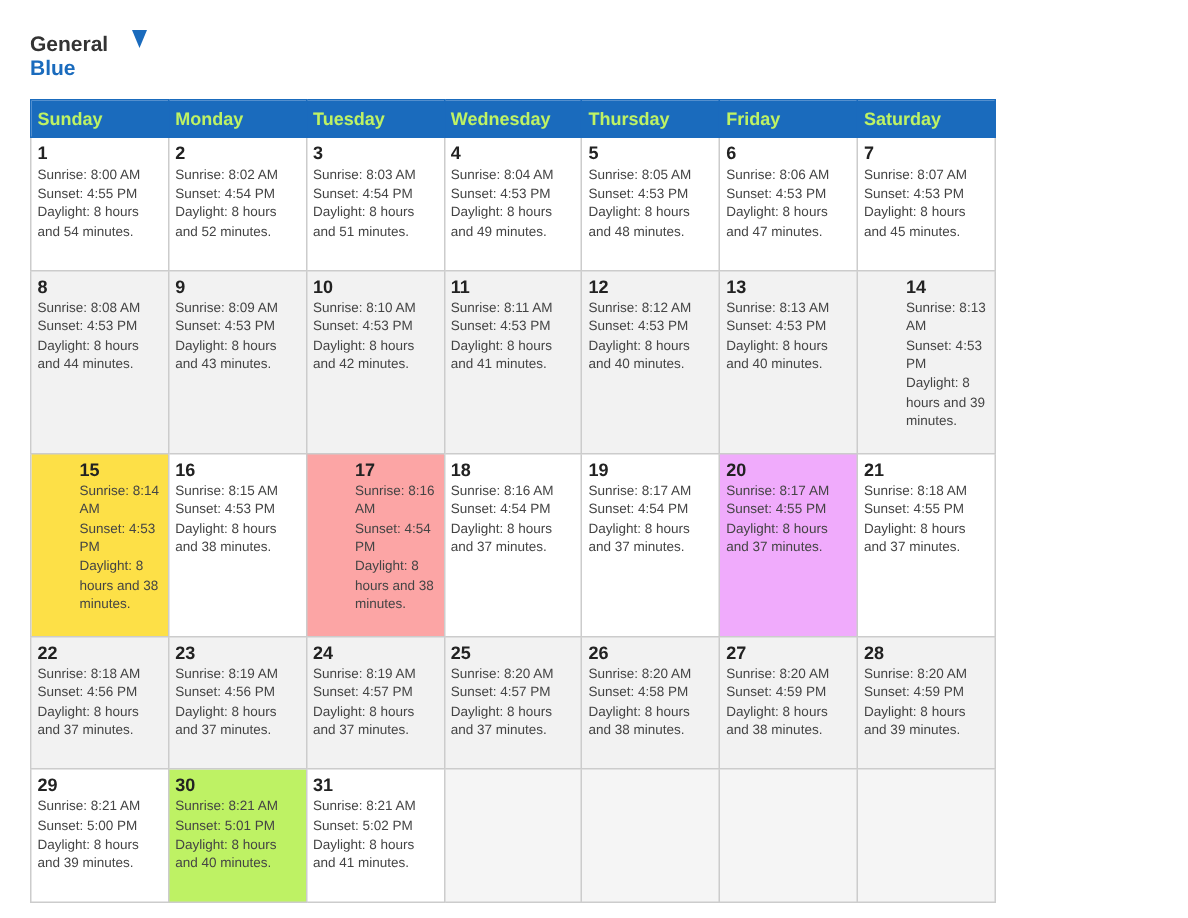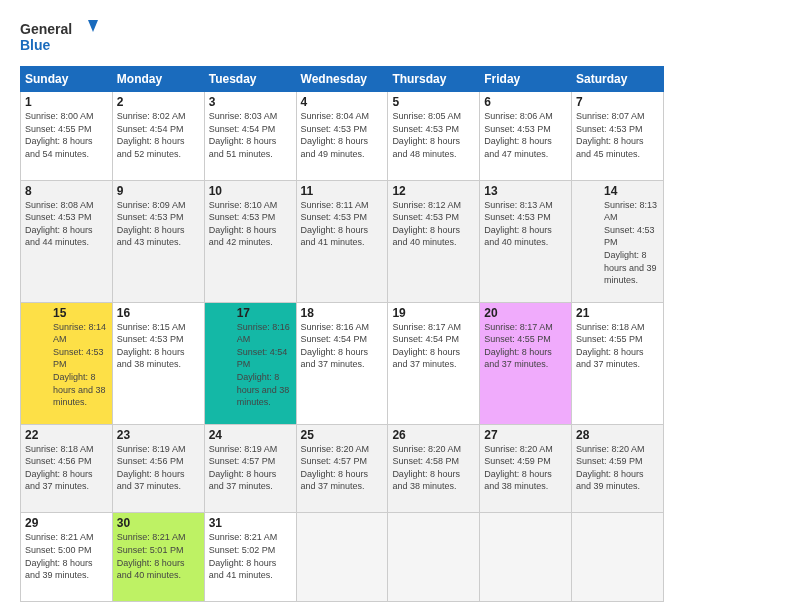--- a/index.html
+++ b/index.html
@@ -42,21 +42,21 @@
     }
     .calendar {
       flex: 1;
       border: 1px solid #ccc;
       border-collapse: collapse;
       width: 100%;
       table-layout: fixed;
     }
     .calendar th {
       background: #1a6bbd;
-      color: #ffffff;
+      color: #bef264;
       font-size: 12px;
       font-weight: bold;
       padding: 5px 4px;
       text-align: left;
       border: 1px solid #1a6bbd;
     }
     .calendar td {
       border: 1px solid #ccc;
       vertical-align: top;
       padding: 3px 4px;
@@ -181,21 +181,21 @@
         </tr>
         <tr>
           <td style="background: #fde047; padding-left: 32px;">
         <span class="day-num">15</span>
         <div class="day-info">Sunrise: 8:14 AM<br>Sunset: 4:53 PM<br>Daylight: 8 hours and 38 minutes.</div>
       </td>
           <td style="background: rgb(255, 255, 255);">
         <span class="day-num">16</span>
         <div class="day-info">Sunrise: 8:15 AM<br>Sunset: 4:53 PM<br>Daylight: 8 hours and 38 minutes.</div>
       </td>
-          <td style="background: #14b8a6; padding-left: 32px;">
+          <td style="background: #fca5a5; padding-left: 32px;">
         <span class="day-num">17</span>
         <div class="day-info">Sunrise: 8:16 AM<br>Sunset: 4:54 PM<br>Daylight: 8 hours and 38 minutes.</div>
       </td>
           <td style="background: rgb(255, 255, 255);">
         <span class="day-num">18</span>
         <div class="day-info">Sunrise: 8:16 AM<br>Sunset: 4:54 PM<br>Daylight: 8 hours and 37 minutes.</div>
       </td>
           <td style="background: rgb(255, 255, 255);">
         <span class="day-num">19</span>
         <div class="day-info">Sunrise: 8:17 AM<br>Sunset: 4:54 PM<br>Daylight: 8 hours and 37 minutes.</div>

